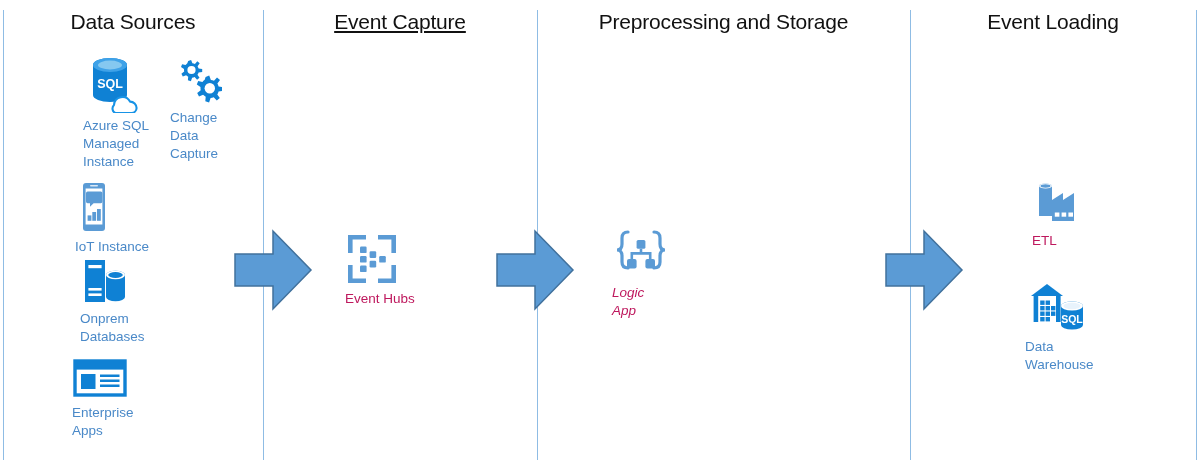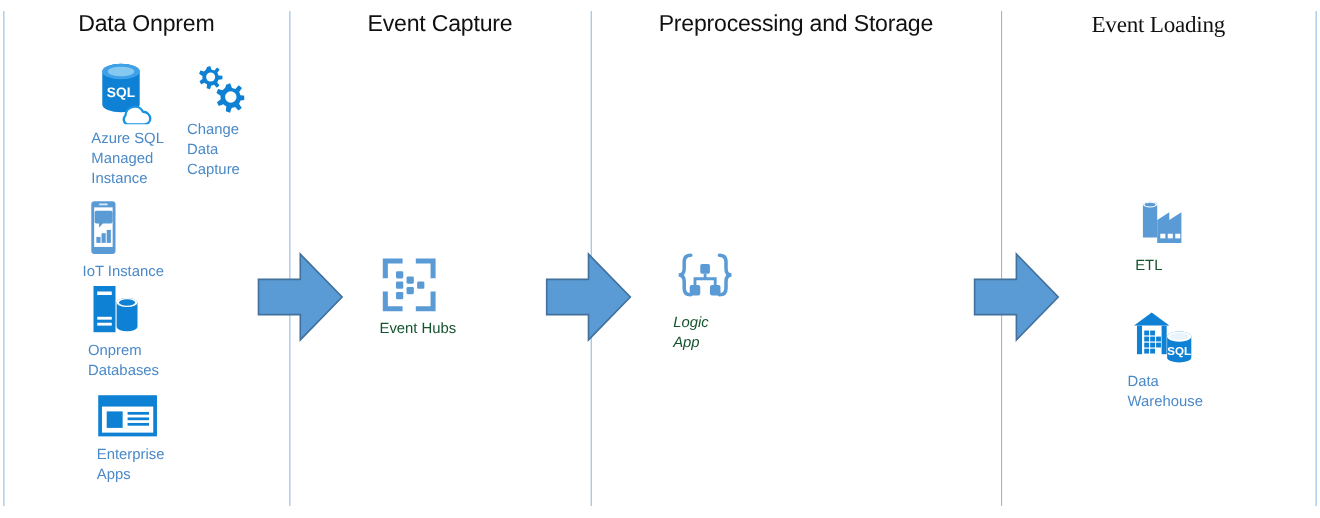--- a/index.html
+++ b/index.html
@@ -54,43 +54,43 @@
   }
   .node .caption {
     display: block;
     margin-top: 4px;
     font-size: 13.5px;
     line-height: 18px;
     color: #4A89C8;
     font-family: "Liberation Sans", sans-serif;
     white-space: pre-line;
   }
-  .caption.light { color: #14532d; }
+  .caption.light { color: #be185d; }
 
   
   .arrow {
     position: absolute;
     line-height: 0;
   }
 </style>
 </head>
 <body>
 
 <div class="stage">
 
   <div class="divider" style="left:3px;"></div>
   <div class="divider" style="left:263px;"></div>
   <div class="divider" style="left:537px;"></div>
   <div class="divider" style="left:910px;"></div>
   <div class="divider" style="left:1196px;"></div>
 
-  <div class="col-title" style="left:3px;  width:260px;">Data Onprem</div>
-  <div class="col-title" style="left:263px;width:274px;">Event Capture</div>
+  <div class="col-title" style="left:3px;  width:260px;">Data Sources</div>
+  <div class="col-title" style="left:263px;width:274px;text-decoration:underline;">Event Capture</div>
   <div class="col-title" style="left:537px;width:373px;">Preprocessing and Storage</div>
-  <div class="col-title" style="left:910px;width:286px;font-family:Liberation Serif, serif;">Event Loading</div>
+  <div class="col-title" style="left:910px;width:286px;">Event Loading</div>
 
   <div class="node" style="left:83px; top:55px; width:92px;">
     <span class="icon-wrap">
       <svg width="62" height="58" viewBox="0 0 62 58">
 
         <path d="M10 10 a17 7 0 0 1 34 0 v30 a17 7 0 0 1 -34 0 z" fill="#0F81D4"></path>
         <ellipse cx="27" cy="10" rx="17" ry="7" fill="#3FA2E8"></ellipse>
         <ellipse cx="27" cy="10" rx="12" ry="4.4" fill="#85C8F0"></ellipse>
         <text x="27" y="33" text-anchor="middle" font-family="'Liberation Sans',sans-serif" font-size="12.5" font-weight="bold" fill="#ffffff">SQL</text>
 
@@ -158,21 +158,21 @@
 
         <path d="M26 17 a9.5 4.2 0 0 1 19 0 v22 a9.5 4.2 0 0 1 -19 0 z" fill="#0F81D4"></path>
         <ellipse cx="35.5" cy="17" rx="9.5" ry="4.2" fill="#ffffff"></ellipse>
         <ellipse cx="35.5" cy="17" rx="7.3" ry="2.9" fill="#0F81D4"></ellipse>
       </svg>
     </span>
     <span class="caption">Onprem
 Databases</span>
   </div>
 
-  <div class="node" style="left:88px; top:358px; width:102px;">
+  <div class="node" style="left:72px; top:358px; width:102px;">
     <span class="icon-wrap">
       <svg width="56" height="42" viewBox="0 0 56 42">
         <rect x="3" y="3" width="50" height="34" fill="#ffffff" stroke="#0F81D4" stroke-width="3.4"></rect>
         <rect x="3" y="3" width="50" height="8.6" fill="#0F81D4"></rect>
         <rect x="9" y="16" width="14.5" height="15" fill="#0F81D4"></rect>
         <rect x="28" y="16.5" width="19.5" height="2.5" fill="#0F81D4"></rect>
         <rect x="28" y="21.5" width="19.5" height="2.5" fill="#0F81D4"></rect>
         <rect x="28" y="26.5" width="19.5" height="2.5" fill="#0F81D4"></rect>
       </svg>
     </span>

